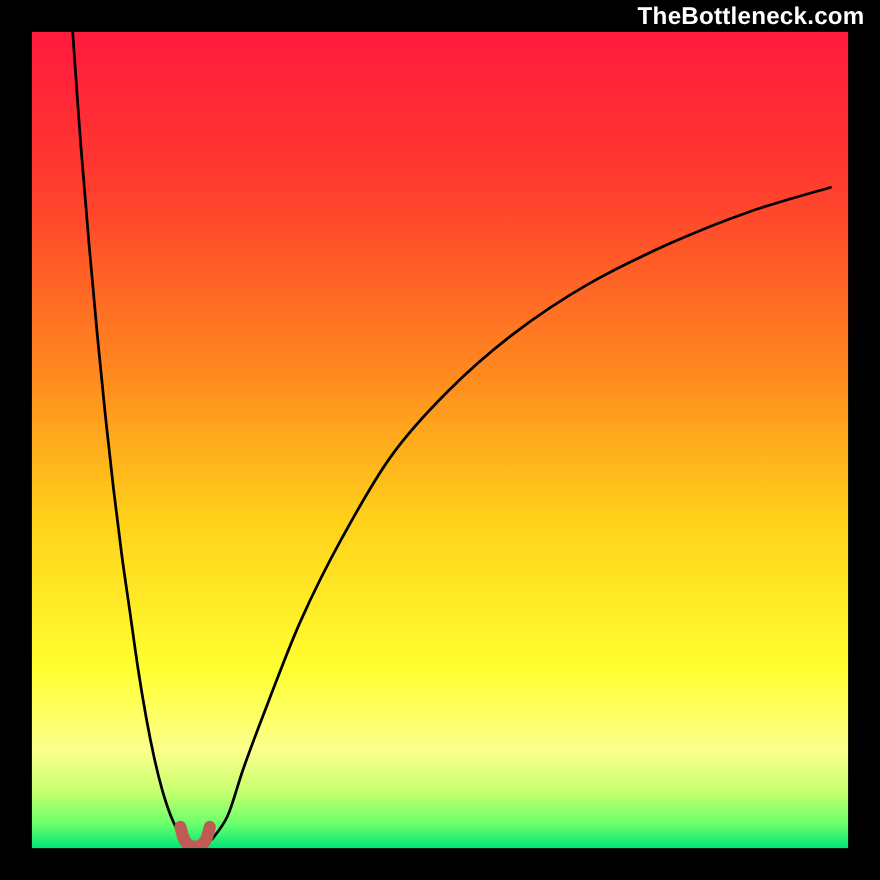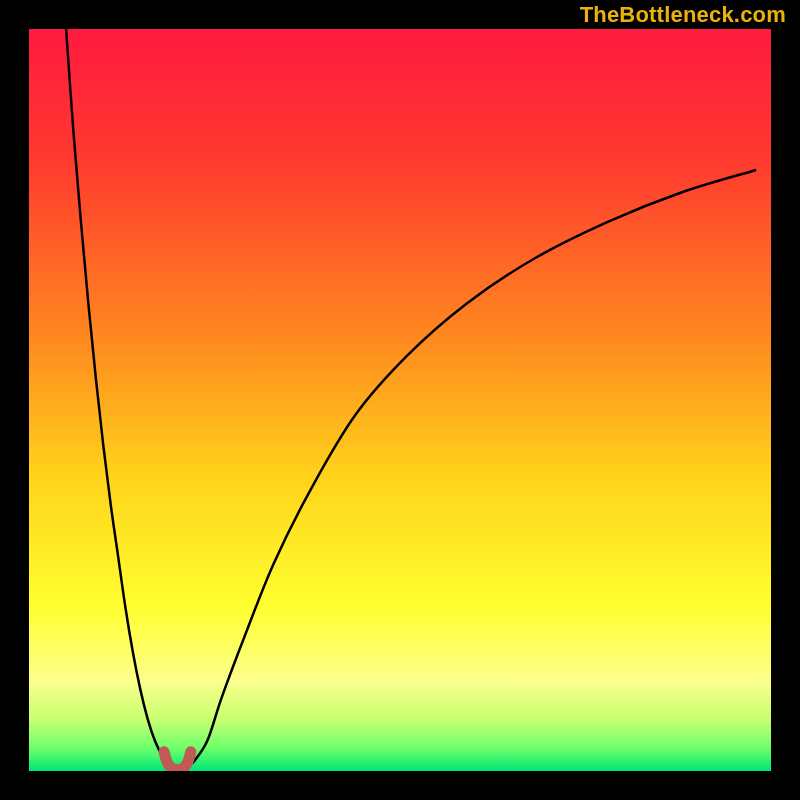--- a/index.html
+++ b/index.html
@@ -16,21 +16,21 @@
     top: 0; left: 0;
     width: 800px;
     height: 800px;
   }
   .watermark {
     position: absolute;
     top: 2px;
     right: 14px;
     font-size: 22px;
     font-weight: 600;
-    color: #eab308;
+    color: #ffffff;
     letter-spacing: 0.2px;
     user-select: none;
   }
   svg { display: block; }
 </style>
 </head>
 <body>
 
 <div class="frame">
   <svg id="chart-svg" width="800" height="800" viewBox="0 0 800 800">

